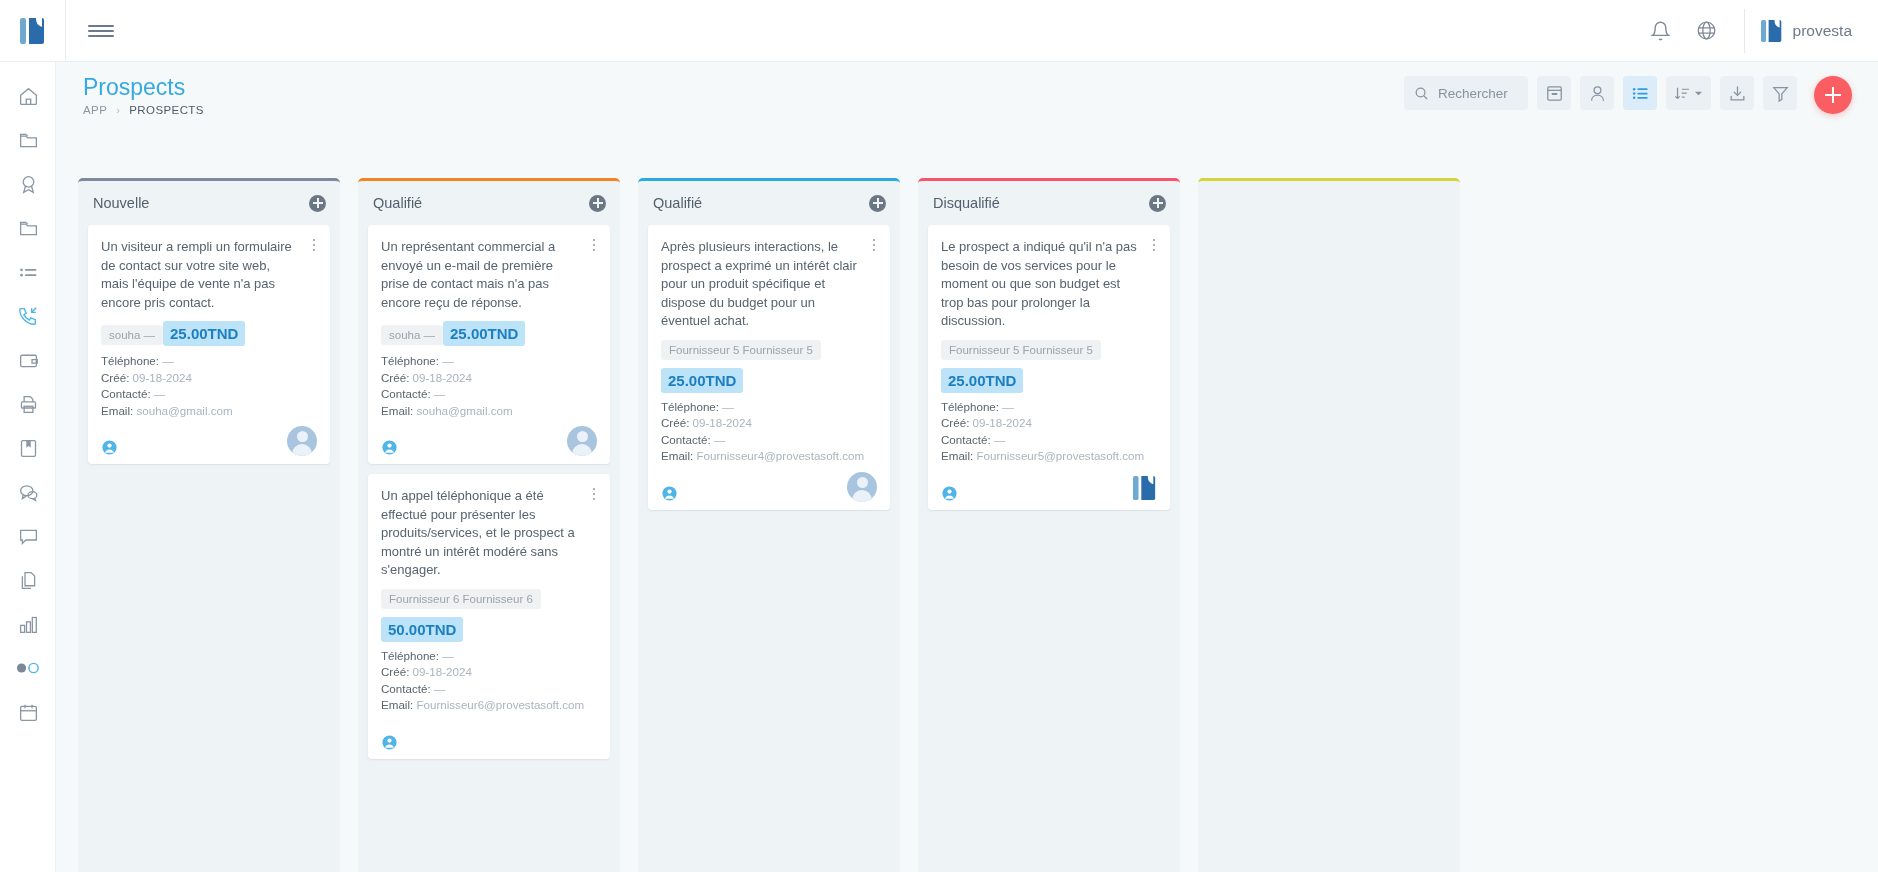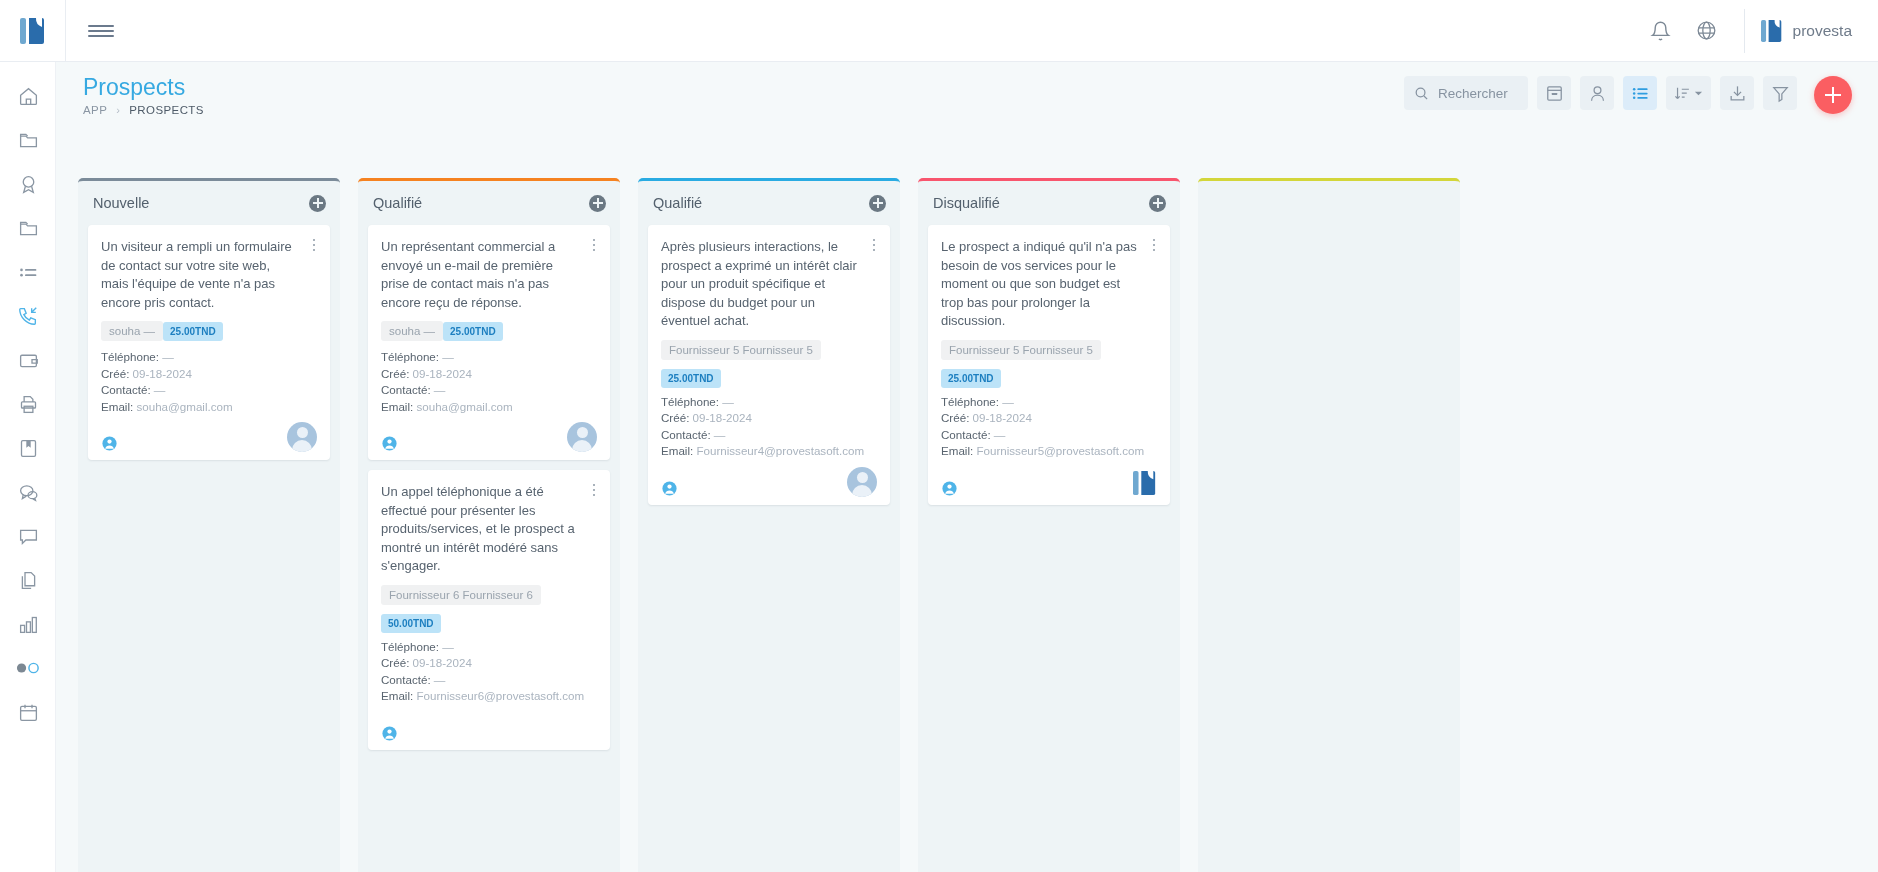--- a/index.html
+++ b/index.html
@@ -179,21 +179,21 @@
   .tag-supplier {
     display: inline-block;
     background: #f0f1f2; color: #9aa4ae;
     font-size: 11.5px; font-weight: normal;
     padding: 4px 8px; border-radius: 3px;
     margin-bottom: 8px;
   }
   .tag-price {
     display: inline-block;
     background: #bce3f8; color: #1d7fc0;
-    font-size: 10px; font-weight: bold;
+    font-size: 15px; font-weight: bold;
     padding: 4px 7px; border-radius: 3px;
     margin-bottom: 6px;
   }
   .meta-row { font-size: 11.6px; line-height: 16.5px; color: #59646f; }
   .meta-row .mval { color: #aab4bf; }
   .card-foot {
     display: flex; align-items: flex-end; justify-content: space-between;
     margin-top: 7px; height: 30px;
   }
   .avatar-big {

